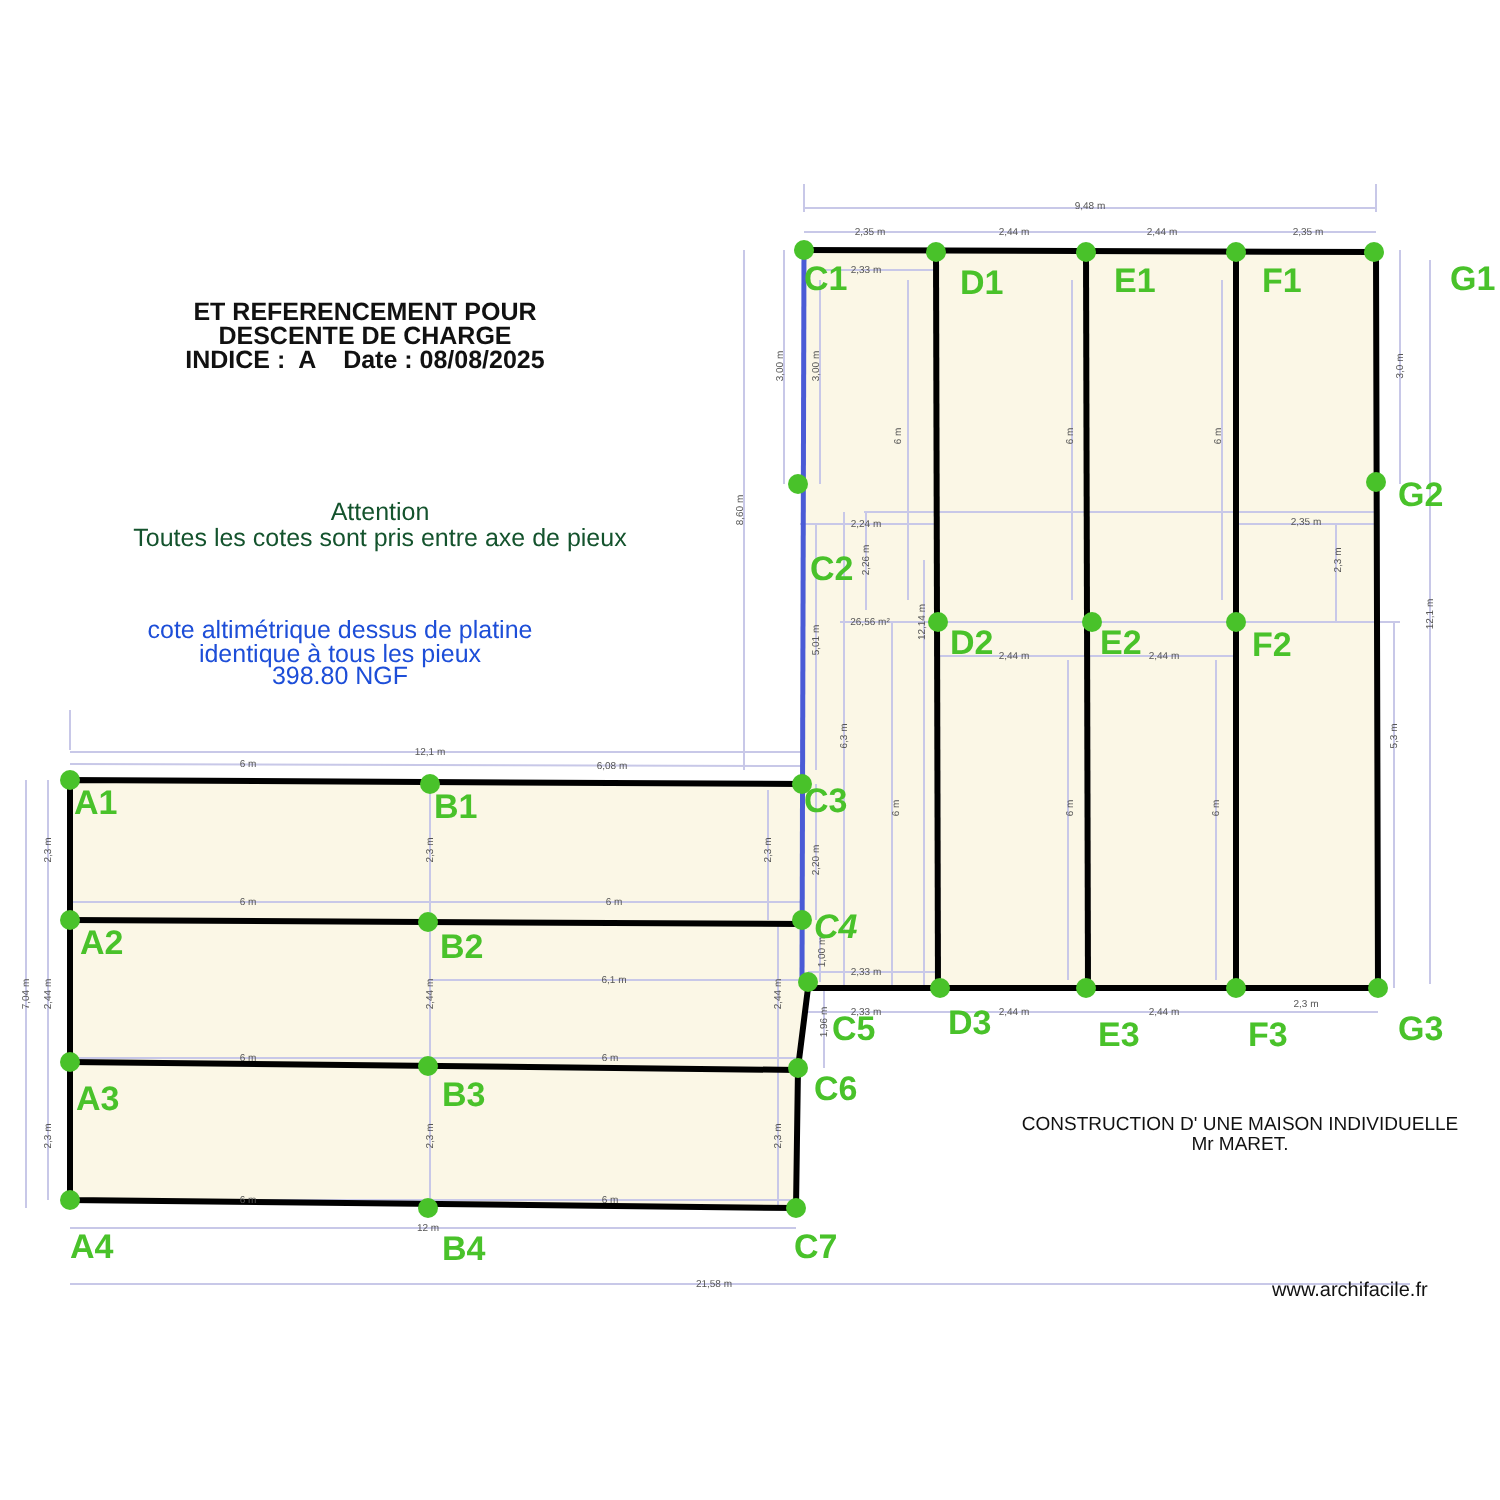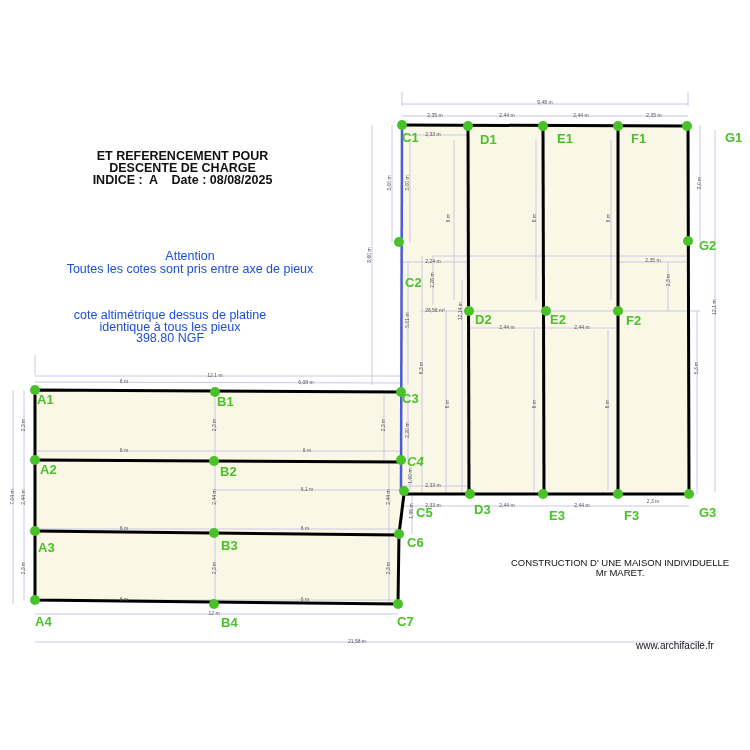--- a/index.html
+++ b/index.html
@@ -1,24 +1,24 @@
 <!DOCTYPE html>
 <html><head>
 <meta charset="utf-8">
 <style>
   html,body{margin:0;padding:0;background:#ffffff;}
   body{width:750px;height:750px;position:relative;overflow:hidden;font-family:"Liberation Sans",sans-serif;}
   #plan{position:absolute;left:0;top:0;width:750px;height:750px;}
   .title{position:absolute;left:40px;top:150px;width:285px;text-align:center;font-weight:bold;font-size:12.5px;line-height:12px;color:#111;}
   .title div{white-space:nowrap;}
-  .attention{position:absolute;left:60px;top:250px;width:260px;text-align:center;font-size:12.5px;line-height:13px;color:#1d4ed8;}
+  .attention{position:absolute;left:60px;top:250px;width:260px;text-align:center;font-size:12.5px;line-height:13px;color:#14532d;}
   .altitude{position:absolute;left:55px;top:310px;width:230px;text-align:center;font-size:12.5px;line-height:11.5px;color:#1d4ed8;}
   .dossier{position:absolute;left:490px;top:558px;width:260px;text-align:center;font-size:9.5px;line-height:9.5px;color:#111;}
   .brand{position:absolute;left:636px;top:640px;font-size:10px;color:#111;}
-  .lbl{position:absolute;font-weight:bold;font-size:13px;color:#49c22a;}
+  .lbl{position:absolute;font-weight:bold;font-size:17px;color:#49c22a;}
   .dim{font-family:"Liberation Sans",sans-serif;font-size:5px;fill:#555;}
 </style>
 </head>
 <body>
 
 <svg id="plan" viewBox="0 0 750 750" xmlns="http://www.w3.org/2000/svg">
 
   <g>
     <polygon points="402,125 688,126 689,494 404,494 404,491 401,491" fill="#fbf7e6"></polygon>
     <polygon points="35,390 401,392 401,491 404,491 399,534 398,604 35,600" fill="#fbf7e6"></polygon>

